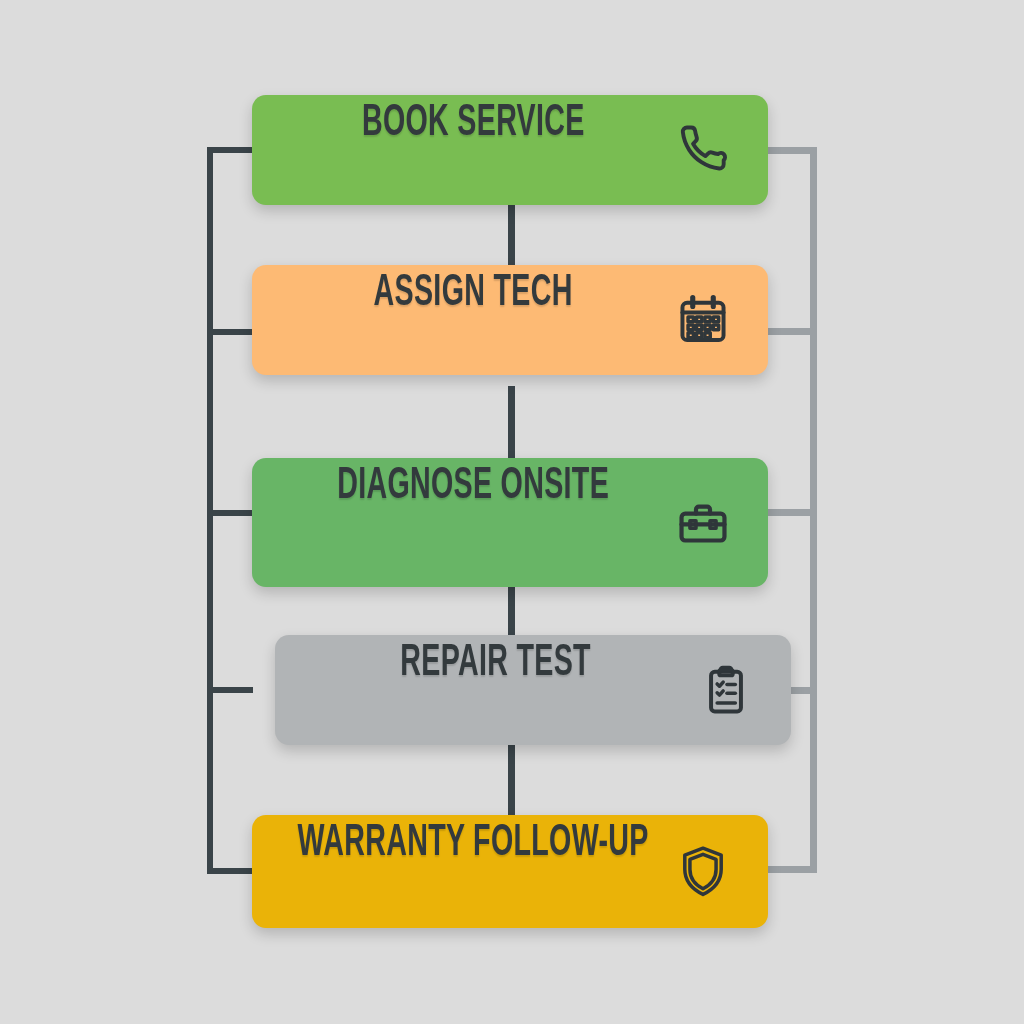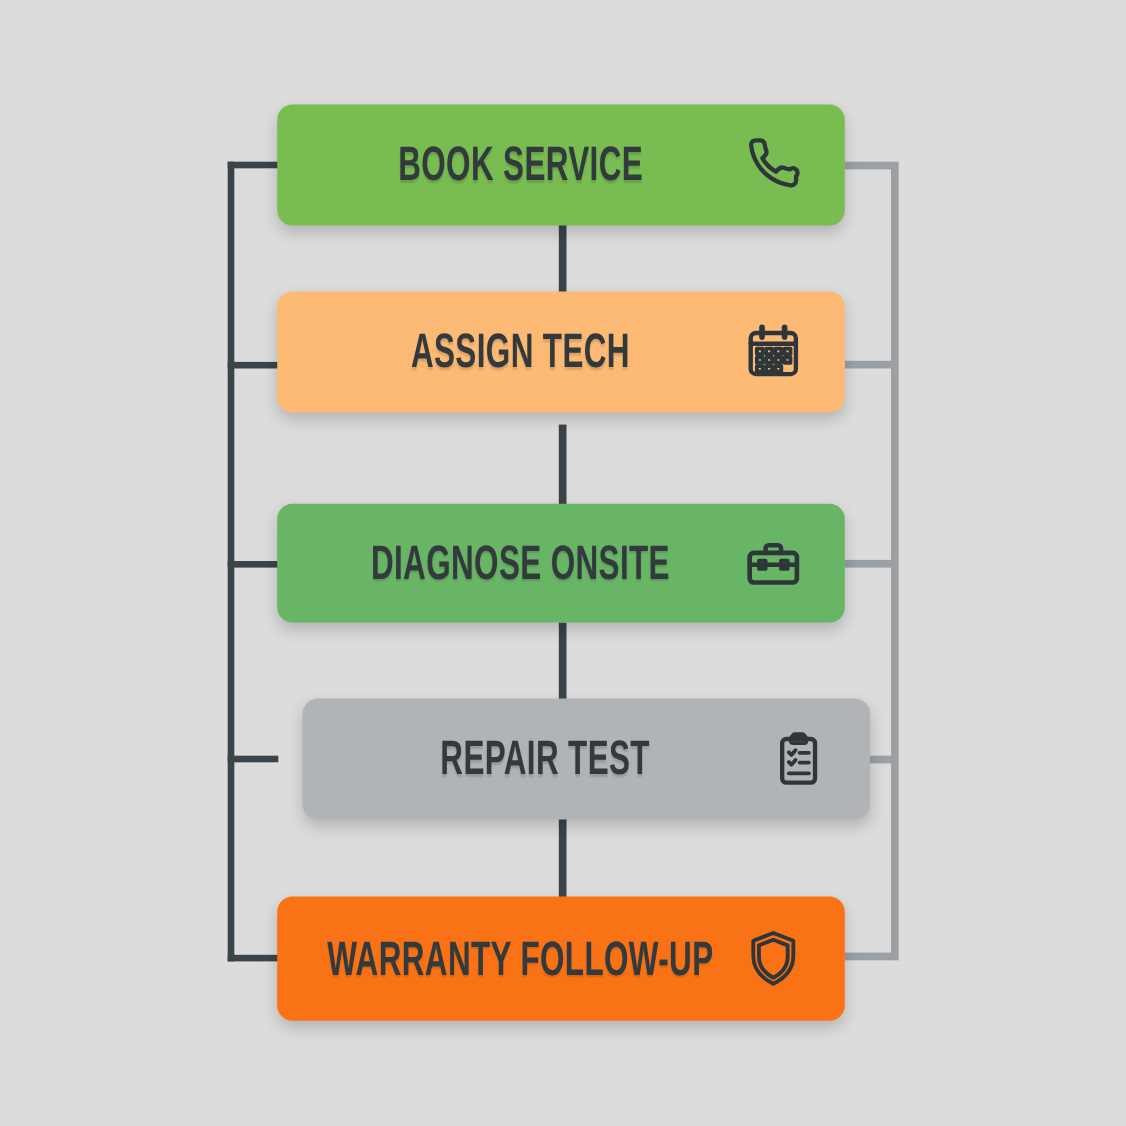--- a/index.html
+++ b/index.html
@@ -24,21 +24,21 @@
   .c-mid{left:508px;width:7px;}
   
   .step{
     position:absolute;
     left:252px;width:516px;height:110px;
     border-radius:14px;
     box-shadow:0 6px 14px rgba(0,0,0,0.18);
   }
   .step-label{
     position:absolute;left:0;right:74px;top:0;bottom:0;
-    display:flex;align-items:center;justify-content:center;
+    display:flex;align-items:flex-start;justify-content:center;
     font-size:44px;font-weight:bold;
     color:var(--label,#333a3d);
     white-space:nowrap;
     text-shadow:0 2px 2px rgba(0,0,0,0.14);
   }
   .step-label span{display:inline-block;transform:scaleX(0.65);transform-origin:center;letter-spacing:0.5px;}
   .step-icon{
     position:absolute;right:37px;top:50%;
     transform:translateY(-50%);
     width:56px;height:56px;
@@ -101,21 +101,21 @@
             <rect x="12.8" y="14.1" width="2.3" height="2.1"></rect>
             <rect x="16.4" y="14.1" width="2.3" height="2.1"></rect>
           <rect x="5.6" y="17.5" width="2.3" height="2.1"></rect>
             <rect x="9.2" y="17.5" width="2.3" height="2.1"></rect>
             <rect x="12.8" y="17.5" width="2.3" height="2.1"></rect>
         </g>
       </svg>
     </div>
   </div>
 
-  <div class="step" style="top: 458px; height: 108px; background: rgb(104, 181, 102);">
+  <div class="step" style="top: 458px; height: 129px; background: rgb(104, 181, 102);">
     <div class="step-label">
         <span>DIAGNOSE ONSITE</span>
       </div>
     <div class="step-icon">
       <svg viewBox="0 0 24 24" stroke-width="1.8">
         <path d="M9 8V6.2a1.2 1.2 0 0 1 1.2-1.2h3.6A1.2 1.2 0 0 1 15 6.2V8"></path>
         <rect x="2.8" y="8" width="18.4" height="11.5" rx="1.6"></rect>
         <line x1="2.8" y1="12.6" x2="21.2" y2="12.6"></line>
         <rect x="6.4" y="11" width="2.6" height="3.2" stroke-width="1.5"></rect>
         <rect x="15" y="11" width="2.6" height="3.2" stroke-width="1.5"></rect>
@@ -134,21 +134,21 @@
         <rect x="9" y="3.4" width="6" height="2.4" rx="0.8" stroke-width="1.5"></rect>
         <polyline points="8.2,9.4 9.2,10.4 10.8,8.6" stroke-width="1.5"></polyline>
         <line x1="12.4" y1="9.6" x2="16" y2="9.6" stroke-width="1.5"></line>
         <polyline points="8.2,13.2 9.2,14.2 10.8,12.4" stroke-width="1.5"></polyline>
         <line x1="12.4" y1="13.4" x2="16" y2="13.4" stroke-width="1.5"></line>
         <line x1="8.2" y1="17.6" x2="16" y2="17.6" stroke-width="1.5"></line>
       </svg>
     </div>
   </div>
 
-  <div class="step" style="top: 815px; height: 113px; background: #f97316;">
+  <div class="step" style="top: 815px; height: 113px; background: #eab308;">
     <div class="step-label">
         <span>WARRANTY FOLLOW-UP</span>
       </div>
     <div class="step-icon">
       <svg viewBox="0 0 24 24" stroke-width="1.5">
         <path d="M12 1.8 L19.8 4.8 V10.8 C19.8 15.7 16.7 19.3 12 21.6 C7.3 19.3 4.2 15.7 4.2 10.8 V4.8 Z"></path>
         <path d="M12 4.4 L17.6 6.6 V10.9 C17.6 14.6 15.4 17.4 12 19.2 C8.6 17.4 6.4 14.6 6.4 10.9 V6.6 Z"></path>
       </svg>
     </div>
   </div>

